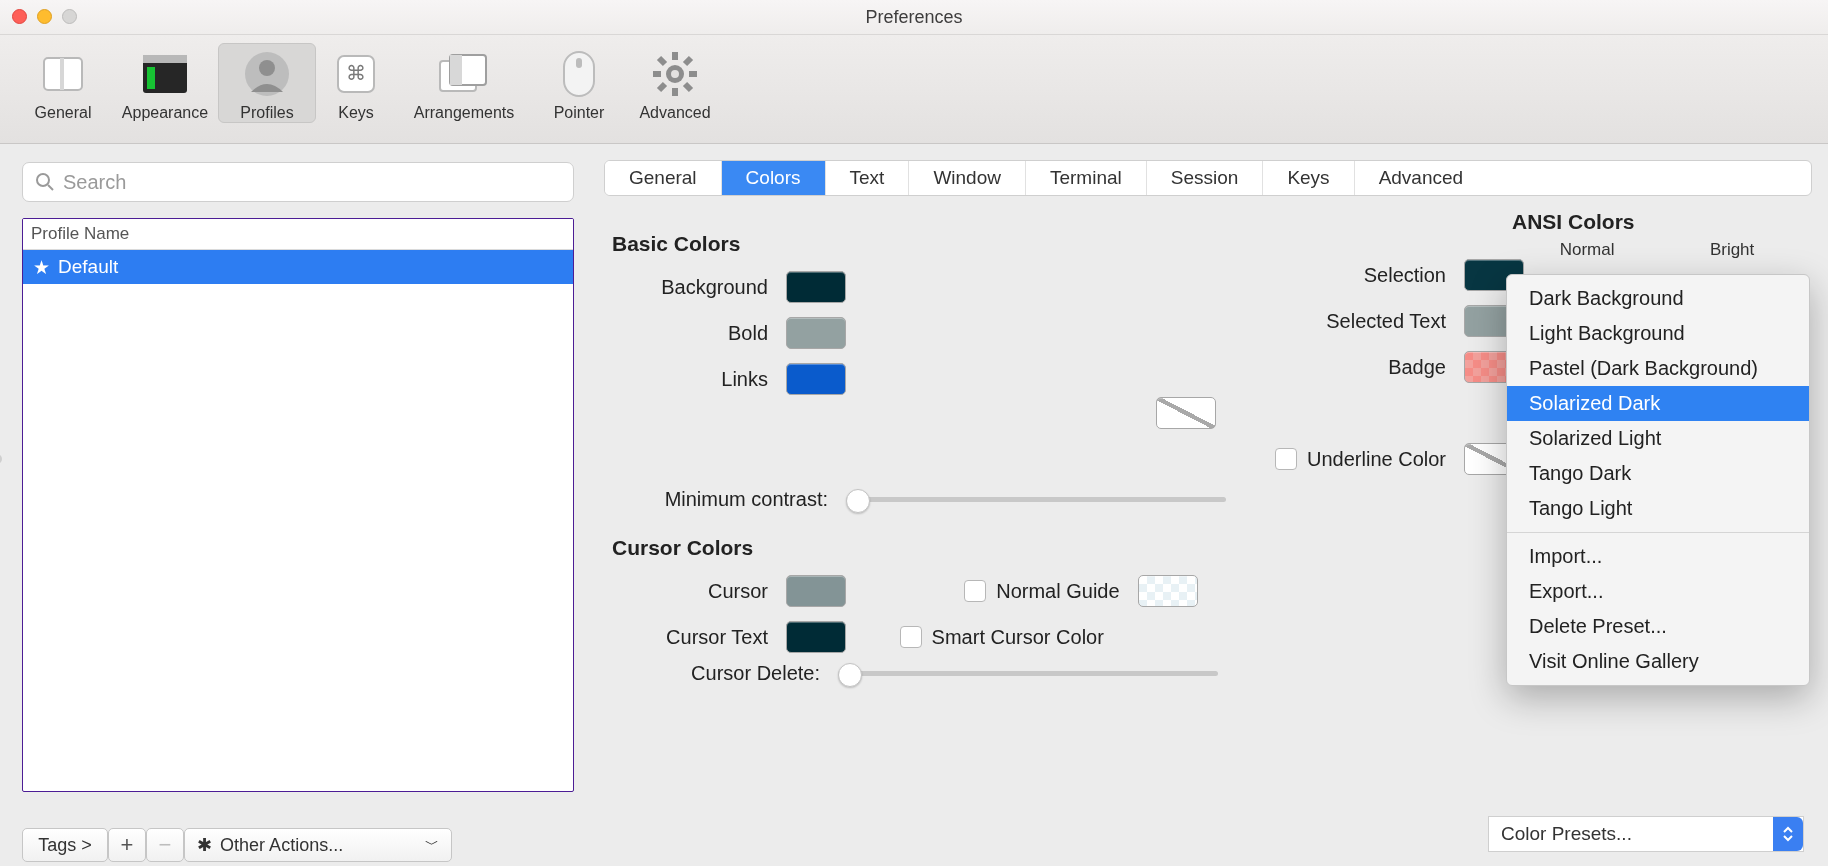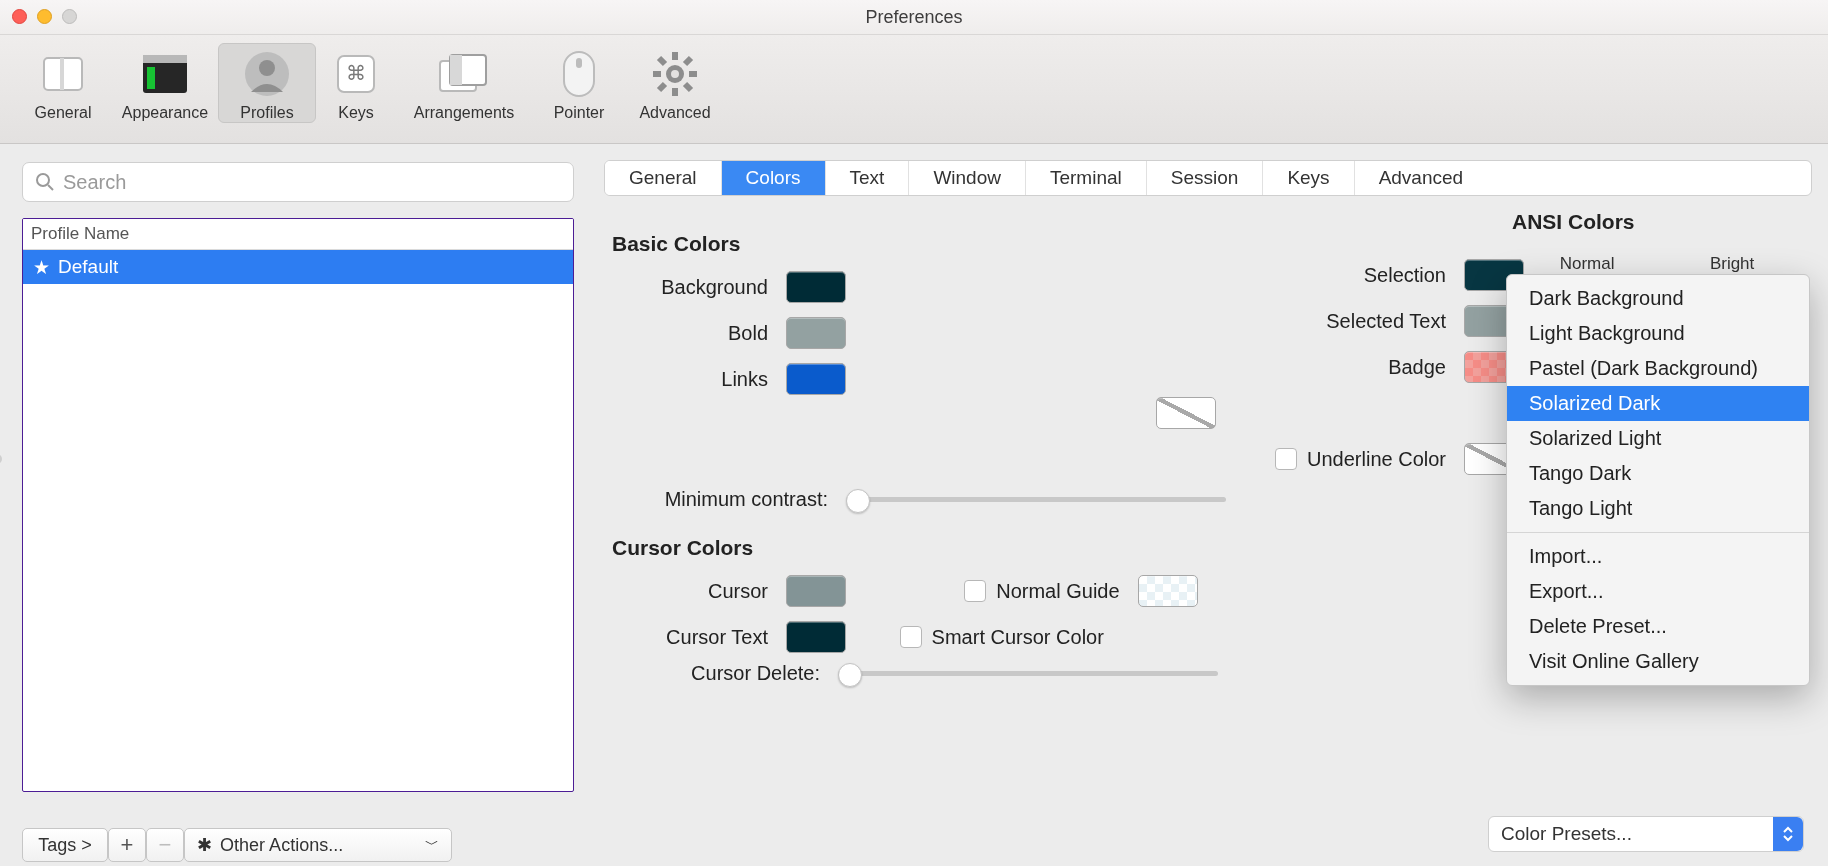--- a/index.html
+++ b/index.html
@@ -52,29 +52,29 @@
 .swatch.pinkchecker{background-image:linear-gradient(45deg,#f3a19c 25%,transparent 25%),linear-gradient(-45deg,#f3a19c 25%,transparent 25%),linear-gradient(45deg,transparent 75%,#f3a19c 75%),linear-gradient(-45deg,transparent 75%,#f3a19c 75%);background-size:16px 16px;background-position:0 0,0 8px,8px -8px,-8px 0;background-color:#f68d87}
 .grid-left{position:absolute;left:12px;top:66px;width:540px}
 .grid-right{position:absolute;left:560px;top:66px;width:640px}
 .cbx{width:20px;height:20px;border:1px solid #b7b7b7;border-radius:4px;background:#fff;margin-right:10px}
 .sliderrow{display:flex;align-items:center;margin-top:6px}
 .sliderrow .lblw{width:212px;text-align:right;font-size:20px;margin-right:18px}
 .track{flex:1;height:5px;background:#c8c8c8;border-radius:3px;position:relative;max-width:380px}
 .thumb{position:absolute;left:0;top:-8px;width:22px;height:22px;border-radius:50%;background:#fff;border:1px solid #c3c3c3;box-shadow:0 1px 2px rgba(0,0,0,.2)}
 
 .ansi{position:absolute;right:26px;top:66px;width:290px}
-.ansi h3{font-size:21px;font-weight:600;margin:0 0 20px 0}
+.ansi h3{font-size:21px;font-weight:600;margin:0 0 6px 0}
 .nb{display:flex;justify-content:space-around;font-size:17px;color:#333}
 
 .popup{position:absolute;right:18px;top:130px;width:302px;background:#f4f4f4;border:1px solid #c7c7c7;border-radius:6px;box-shadow:0 12px 36px rgba(0,0,0,.28);padding:6px 0;z-index:50}
 .popup .mi{padding:6px 22px;font-size:20px;color:#222;white-space:nowrap}
 .popup .mi.sel{background:#2f82f2;color:#fff}
 .popup hr{border:none;border-top:1px solid #d5d5d5;margin:6px 0}
 
-.combo{position:absolute;right:24px;bottom:24px;width:268px;height:34px;background:#fff;border:1px solid #cfcfcf;border-radius:6px;display:flex;align-items:center;padding:0 34px 0 12px;font-size:19px;color:#333;z-index:40}
+.combo{position:absolute;right:24px;bottom:24px;width:268px;height:34px;background:#fff;border:1px solid #cfcfcf;border-radius:0;display:flex;align-items:center;padding:0 34px 0 12px;font-size:19px;color:#333;z-index:40}
 .combo .arrow{position:absolute;right:0;top:0;width:30px;height:100%;background:#3a7ff2;border-radius:0 6px 6px 0;display:flex;align-items:center;justify-content:center;color:#fff}
 .sectionCursor{position:absolute;left:12px;top:370px;width:640px}
 
 .sidehandle{position:absolute;left:-8px;top:310px;width:10px;height:10px;border-radius:50%;background:#cfcfcf}
 </style>
 </head>
 <body>
 
 <div class="window">
 

